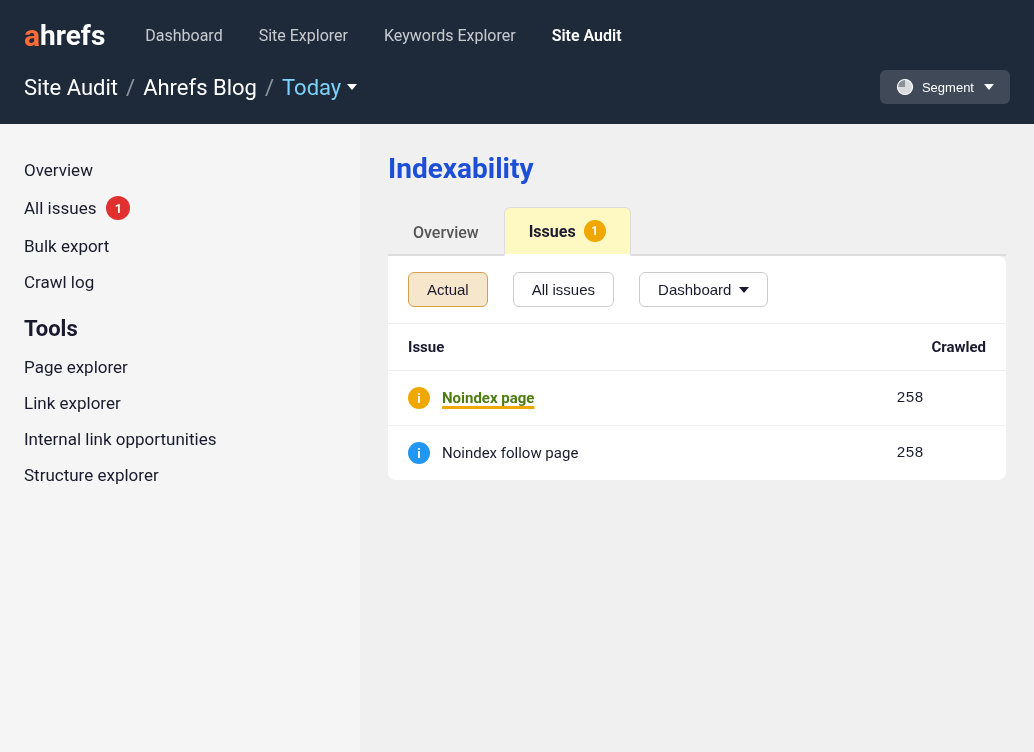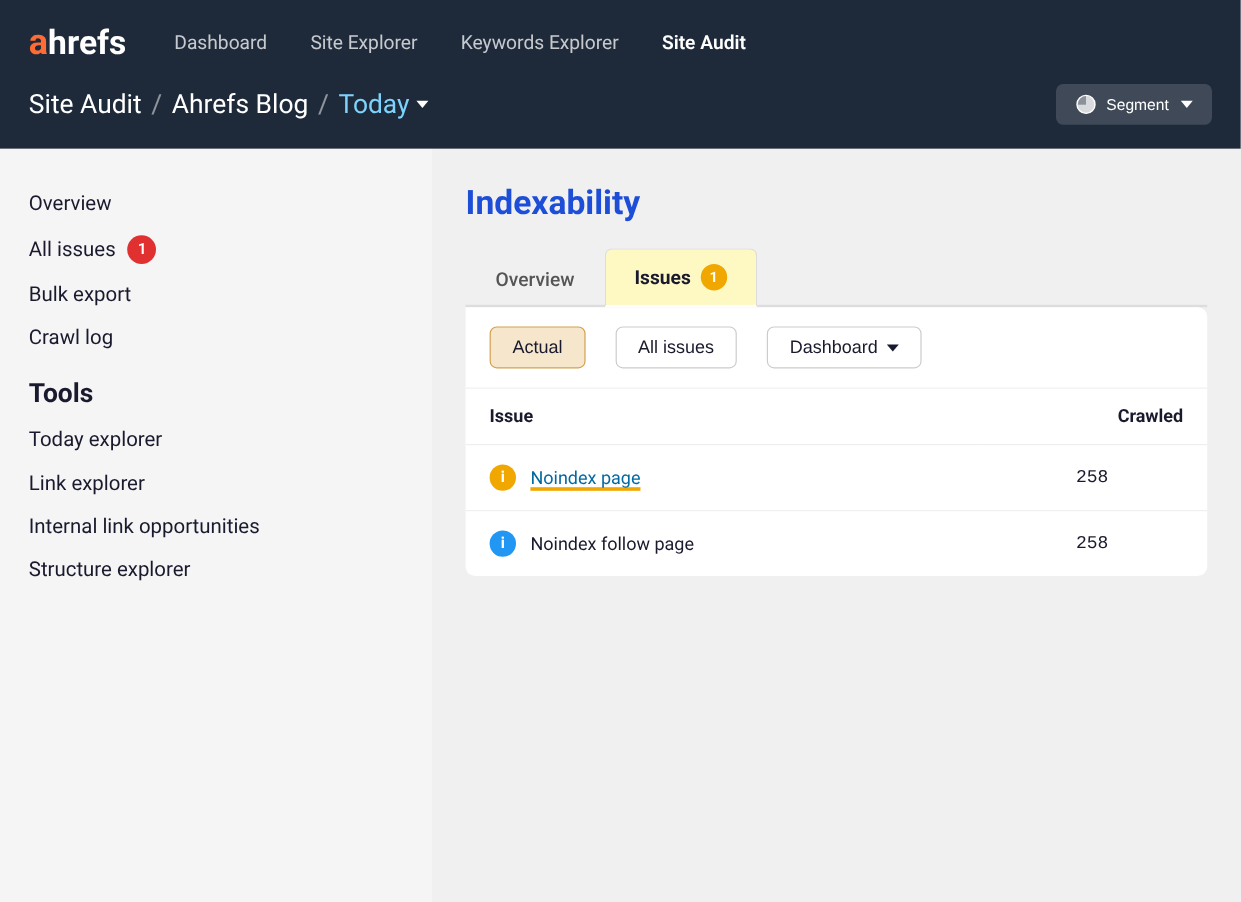--- a/index.html
+++ b/index.html
@@ -286,26 +286,27 @@
       background: #2196f3;
       color: white;
       display: inline-flex;
       align-items: center;
       justify-content: center;
       font-size: 13px;
       font-weight: 700;
       flex-shrink: 0;
     }
     .issue-link-highlighted {
-      color: #0369a1;
+      color: #4d7c0f;
       text-decoration: underline;
       text-decoration-color: #f0a800;
       text-decoration-thickness: 3px;
       text-underline-offset: 3px;
       cursor: pointer;
+      font-weight: bold;
     }
     .issue-link {
       color: #1a1a2e;
       cursor: pointer;
     }
   </style>
 </head>
 <body>
 
 <nav class="top-nav">
@@ -356,21 +357,21 @@
     <div class="sidebar-item">
       <span>Bulk export</span>
     </div>
     <div class="sidebar-item">
       <span>Crawl log</span>
     </div>
 
     <div class="sidebar-section-title">Tools</div>
 
     <div class="sidebar-item">
-      <span>Today explorer</span>
+      <span>Page explorer</span>
     </div>
     <div class="sidebar-item">
       <span>Link explorer</span>
     </div>
     <div class="sidebar-item">
       <span>Internal link opportunities</span>
     </div>
     <div class="sidebar-item">
       <span>Structure explorer</span>
     </div>

